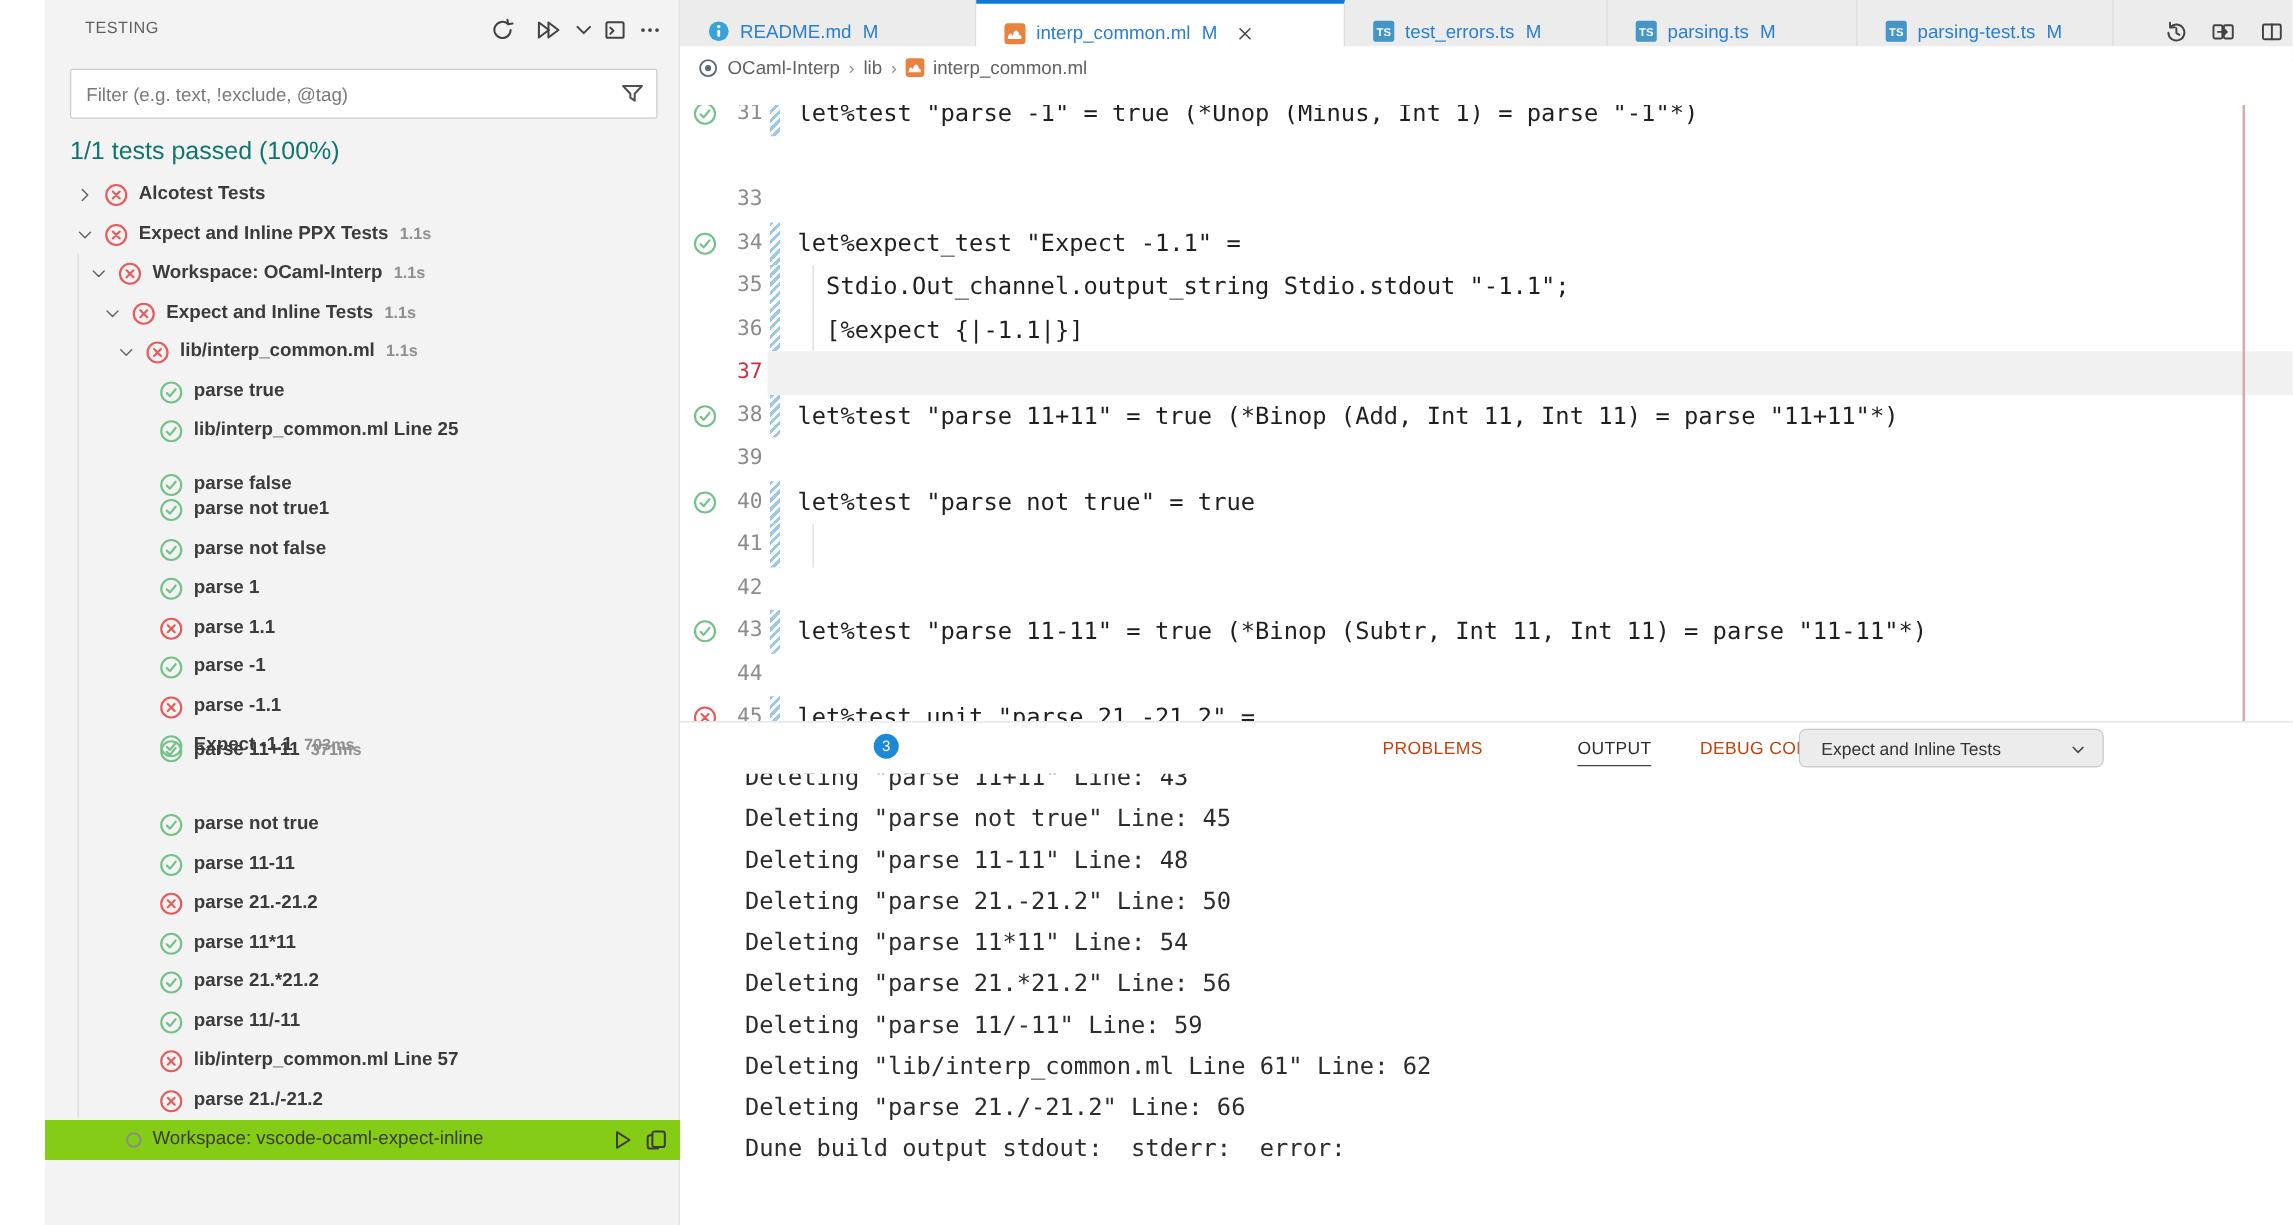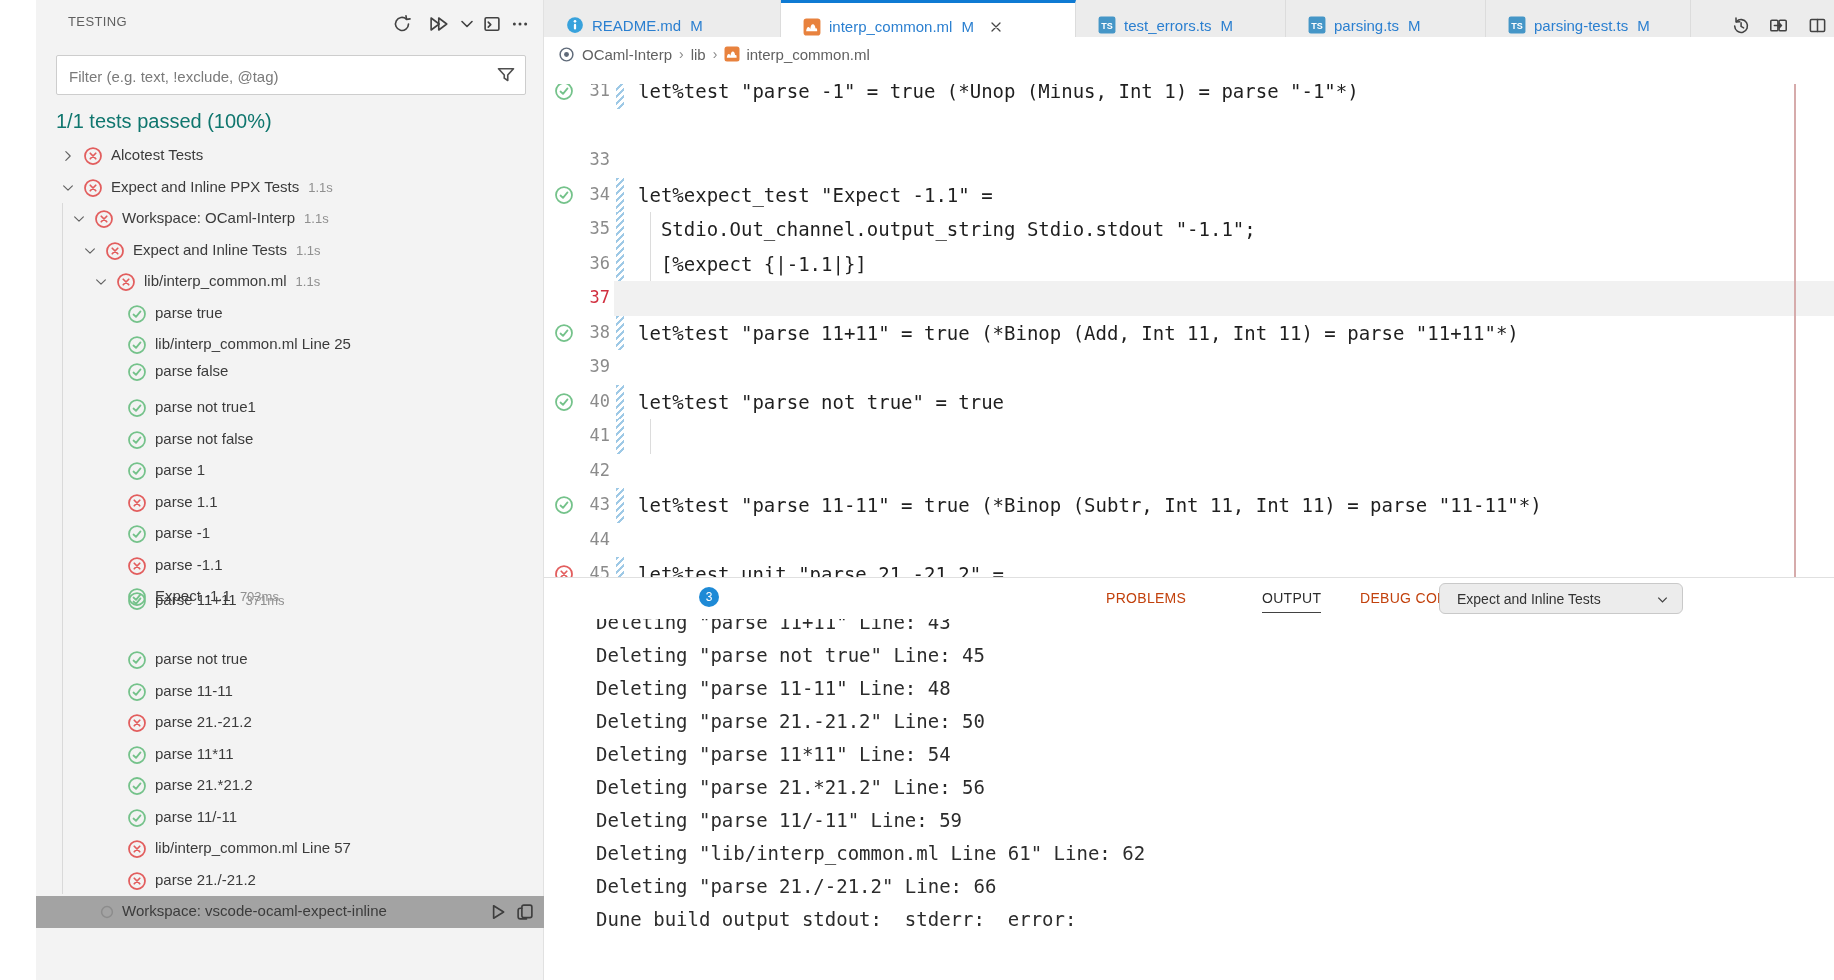--- a/index.html
+++ b/index.html
@@ -8,27 +8,27 @@
   .abs{position:absolute;}
   
   #sidebar{left:0;top:0;width:508px;height:980px;background:#f3f3f3;border-right:1px solid #e1e1e1;box-sizing:border-box;}
   #sb-title{left:32px;top:14px;font-size:13px;letter-spacing:.4px;color:#5f5f5f;}
   .tool-ic{top:14px;width:20px;height:20px;cursor:pointer;}
   #filter-box{left:20px;top:55px;width:470px;height:40px;background:#fff;border:1px solid #cdcdcd;border-radius:2px;box-sizing:border-box;}
   #filter-input{position:absolute;left:10px;top:0;width:430px;height:38px;border:none;outline:none;font-size:15px;color:#3b3b3b;background:transparent;font-family:"Liberation Sans",sans-serif;}
   #filter-input::placeholder{color:#7a7a7a;}
   #funnel{left:460px;top:65px;width:20px;height:20px;}
   #summary{left:20px;top:110px;font-size:20px;color:#0f766e;}
-  .treerow{position:absolute;left:0;width:508px;height:31.5px;cursor:pointer;}
+  .treerow{position:absolute;left:0;width:508px;height:31.5px;cursor:pointer;font-weight:bold;}
   .treerow .chev{position:absolute;top:9px;width:14px;height:14px;}
   .treerow .stic{position:absolute;top:6px;width:20px;height:20px;}
   .treerow .lbl{position:absolute;top:6px;font-size:15px;color:#3b3b3b;white-space:nowrap;}
   .treerow .dur{font-size:13px;color:#8f8f8f;margin-left:9px;}
   #indent-guide{left:26px;top:203px;width:1px;height:691px;background:#d9d9d9;}
-  #ws-row{left:0;top:896px;width:508px;height:31.5px;background:#a3a3a3;cursor:pointer;}
+  #ws-row{left:0;top:896px;width:508px;height:31.5px;background:#84cc16;cursor:pointer;}
   #ws-row .stic{position:absolute;left:63px;top:8px;width:16px;height:16px;}
   #ws-row .lbl{position:absolute;left:86px;top:6px;font-size:15px;color:#3b3b3b;white-space:nowrap;}
   #ws-row .act{position:absolute;top:6px;width:20px;height:20px;cursor:pointer;}
   
   #tabstrip{left:508px;top:0;width:1326px;height:50px;background:#ececec;border-bottom:1px solid #e3e3e3;box-sizing:border-box;}
   .tab{position:absolute;top:0;height:50px;box-sizing:border-box;display:flex;align-items:center;padding-left:22px;cursor:pointer;border-right:1px solid #dcdcdc;}
   .tab .ticon{width:18px;height:18px;margin-right:8px;flex:none;}
   .tab .tlabel{font-size:15px;color:#2a7fd0;white-space:nowrap;}
   .tab .tmod{font-size:15px;color:#2a7fd0;margin-left:9px;}
   .tab.active{background:#ffffff;border-top:3px solid #0e7ad3;border-right:1px solid #dcdcdc;}
@@ -157,21 +157,21 @@
             </svg></span>
           <span class="lbl" style="left: 119px;">parse true</span>
         </div>
         <div class="treerow" style="top: 329px;">
           <span class="stic" style="left: 91px;"><svg width="100%" height="100%" viewBox="0 0 16 16" fill="none" stroke="#424242" stroke-width="1.3" stroke-linecap="round" stroke-linejoin="round">
               <circle cx="8" cy="8" r="6.4" stroke="#74c28a" stroke-width="1.4"></circle>
               <path d="M5.2 8.4l2 1.9 3.6-4.4" stroke="#74c28a" stroke-width="1.4"></path>
             </svg></span>
           <span class="lbl" style="left: 119px;">lib/interp_common.ml Line 25</span>
         </div>
-        <div class="treerow" style="top: 356px; text-align: center;">
+        <div class="treerow" style="top: 372px; text-align: center;">
           <span class="stic" style="left: 91px;"><svg width="100%" height="100%" viewBox="0 0 16 16" fill="none" stroke="#424242" stroke-width="1.3" stroke-linecap="round" stroke-linejoin="round">
               <circle cx="8" cy="8" r="6.4" stroke="#74c28a" stroke-width="1.4"></circle>
               <path d="M5.2 8.4l2 1.9 3.6-4.4" stroke="#74c28a" stroke-width="1.4"></path>
             </svg></span>
           <span class="lbl" style="left: 119px;">parse false</span>
         </div>
         <div class="treerow" style="top: 392px;">
           <span class="stic" style="left: 91px;"><svg width="100%" height="100%" viewBox="0 0 16 16" fill="none" stroke="#424242" stroke-width="1.3" stroke-linecap="round" stroke-linejoin="round">
               <circle cx="8" cy="8" r="6.4" stroke="#74c28a" stroke-width="1.4"></circle>
               <path d="M5.2 8.4l2 1.9 3.6-4.4" stroke="#74c28a" stroke-width="1.4"></path>

